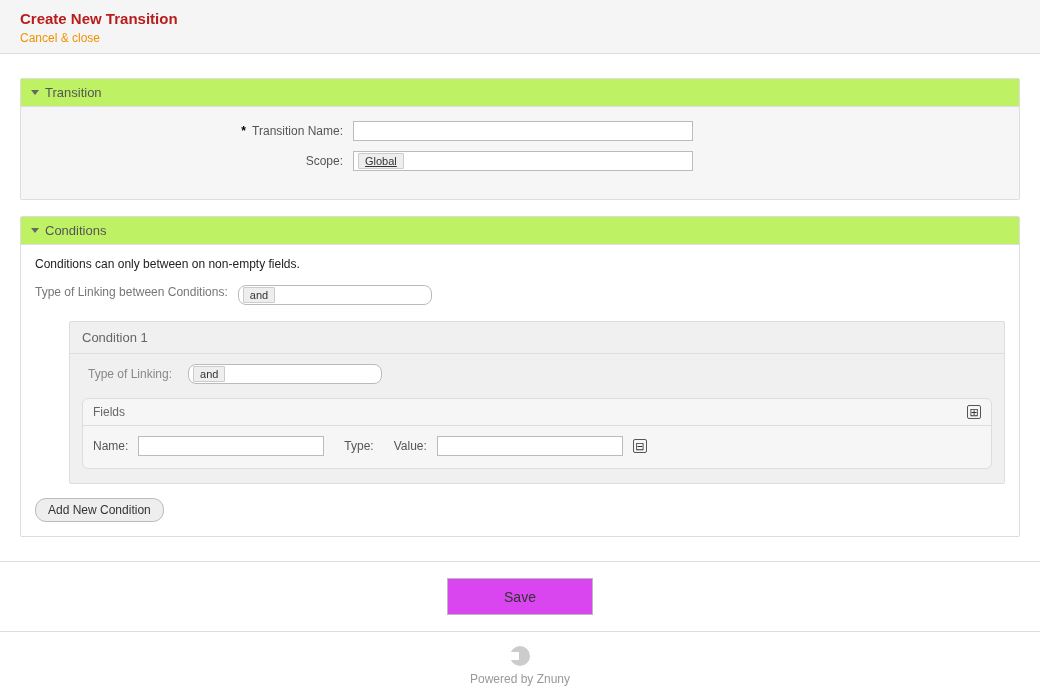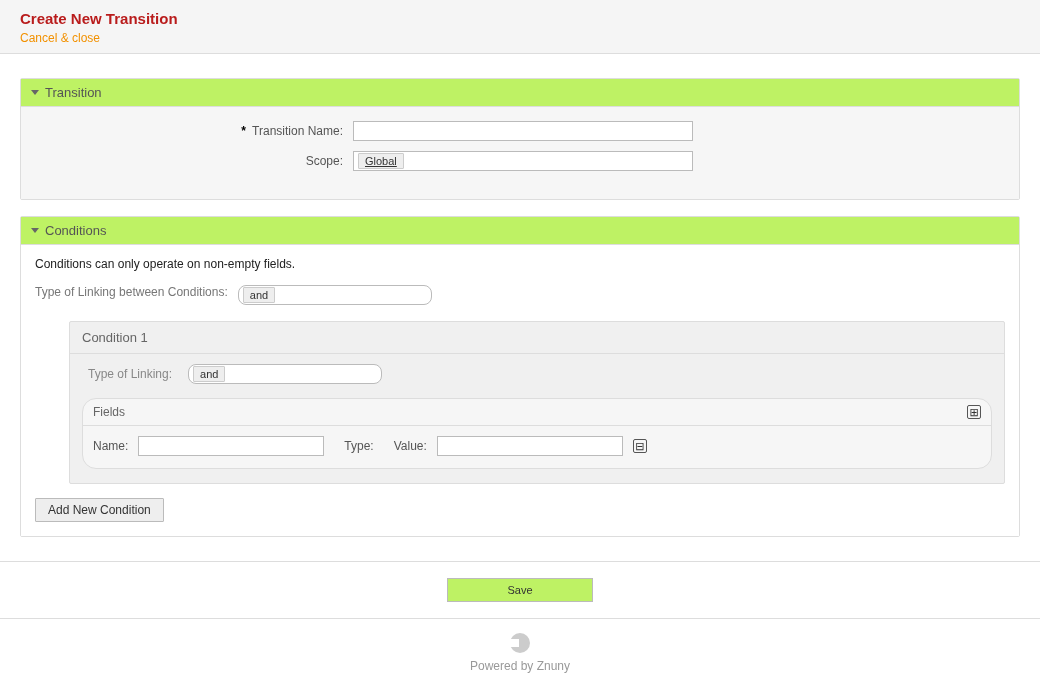--- a/index.html
+++ b/index.html
@@ -152,21 +152,21 @@
     align-items: center;
     gap: 16px;
     color: #888;
     margin-bottom: 14px;
     padding-left: 6px;
   }
 
   .fields-block {
     border: 1px solid #ddd;
     background: #f6f6f6;
-    border-radius: 14px;
+    border-radius: 6px;
   }
   .fields-header {
     display: flex;
     align-items: center;
     justify-content: space-between;
     padding: 6px 10px;
     color: #666;
     border-bottom: 1px solid #ddd;
   }
   .fields-row {
@@ -197,37 +197,37 @@
     font-family: Arial, sans-serif;
   }
 
   .btn {
     background: #eee;
     border: 1px solid #bbb;
     padding: 4px 12px;
     font-size: 12px;
     color: #333;
     cursor: pointer;
-    border-radius: 1px;
+    border-radius: 11px;
   }
 
   .footer-bar {
     border-top: 1px solid #ddd;
     border-bottom: 1px solid #ddd;
     background: #fff;
     padding: 16px 0;
     text-align: center;
     margin-top: 24px;
   }
   .save-btn {
     width: 146px;
-    height: 24px;
-    background: #bef264;
+    height: 37px;
+    background: #d946ef;
     border: 1px solid #bbb;
-    font-size: 11px;
+    font-size: 14px;
     cursor: pointer;
     color: #333;
   }
 
   .powered {
     text-align: center;
     color: #999;
     font-size: 12px;
     padding: 14px 0 30px 0;
   }
@@ -287,21 +287,21 @@
       </div>
     </div>
   </div>
 
   <div class="widget">
     <div class="widget-header">
       <span class="caret-down"></span>
       <span>Conditions</span>
     </div>
     <div class="cond-body">
-      <div class="hint-text">Conditions can only operate on non-empty fields.</div>
+      <div class="hint-text">Conditions can only between on non-empty fields.</div>
 
       <div class="linking-row">
         <span>Type of Linking between Conditions:</span>
         <div class="select-box select-mid">
           <span class="sel-val">and</span>
         </div>
       </div>
 
       <div class="condition-block">
         <div class="condition-block-header">Condition 1</div>

